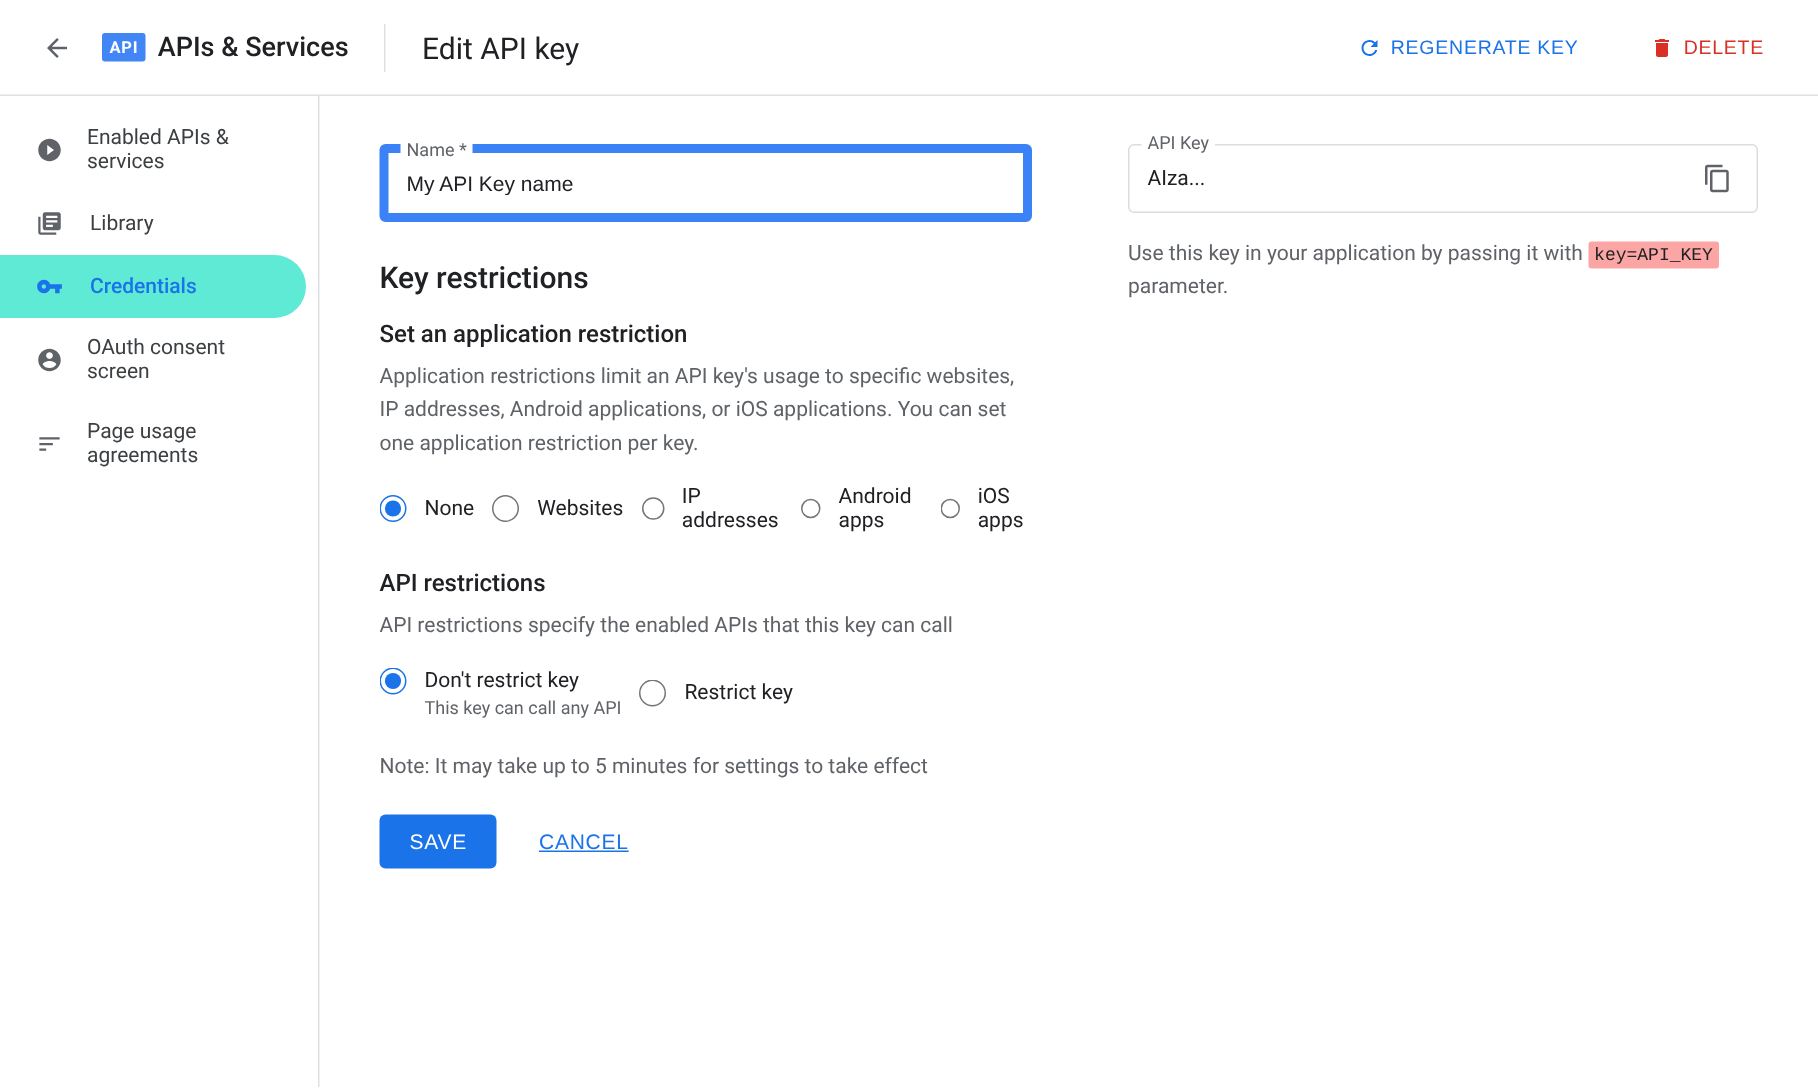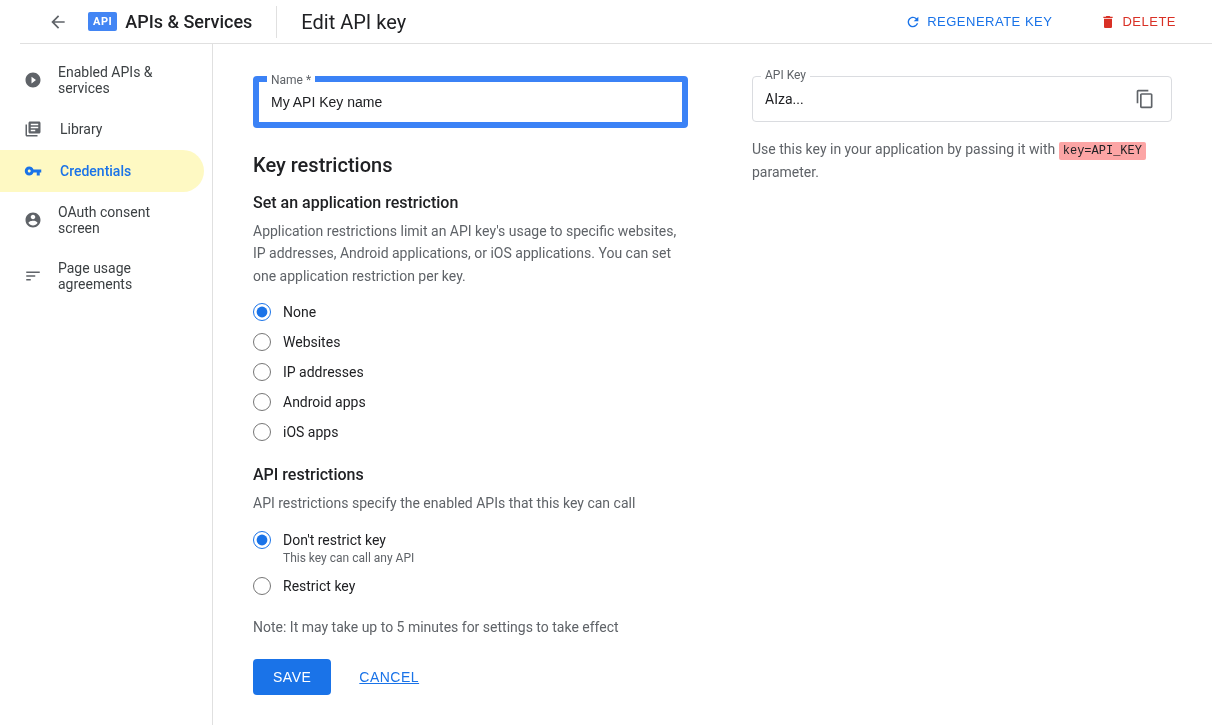--- a/index.html
+++ b/index.html
@@ -2,26 +2,25 @@
 <html><head>
   <meta charset="utf-8">
   <style>
     * { box-sizing: border-box; margin: 0; padding: 0; }
     body { font-family: 'Google Sans', Roboto, Arial, sans-serif; font-size: 14px; color: #202124; background: #fff; display: flex; flex-direction: column; height: 725px; overflow: hidden; }
 
     
     .top-header {
       display: flex;
       align-items: center;
-      height: 44px;
+      height: 64px;
       border-bottom: 1px solid #e0e0e0;
       padding: 0 24px;
       gap: 16px;
       flex-shrink: 0;
-      margin-left: 20px;
     }
     .app-logo {
       display: flex;
       align-items: center;
       gap: 8px;
       font-weight: 500;
       font-size: 18px;
       color: #202124;
     }
     .api-logo-box {
@@ -98,21 +97,21 @@
       align-items: center;
       gap: 16px;
       padding: 12px 24px;
       cursor: pointer;
       color: #3c4043;
       font-size: 14px;
       border-radius: 0 24px 24px 0;
       margin-right: 8px;
     }
     .sidebar-item.active {
-      background: #fef9c3;
+      background: #5eead4;
       color: #1a73e8;
       font-weight: 500;
     }
     .sidebar-icon {
       font-size: 18px;
       color: #5f6368;
       width: 20px;
       text-align: center;
     }
     .sidebar-item.active .sidebar-icon { color: #1a73e8; }
@@ -174,21 +173,21 @@
       margin-bottom: 8px;
     }
     .description-text {
       font-size: 14px;
       color: #5f6368;
       margin-bottom: 16px;
       line-height: 1.6;
     }
 
     
-    .radio-group { display: flex; flex-direction: column; gap: 12px; margin-bottom: 24px; }
+    .radio-group { display: flex; gap: 12px; margin-bottom: 24px; }
     .radio-option {
       display: flex;
       align-items: center;
       gap: 12px;
       cursor: pointer;
     }
     .radio-input {
       width: 18px;
       height: 18px;
       cursor: pointer;

